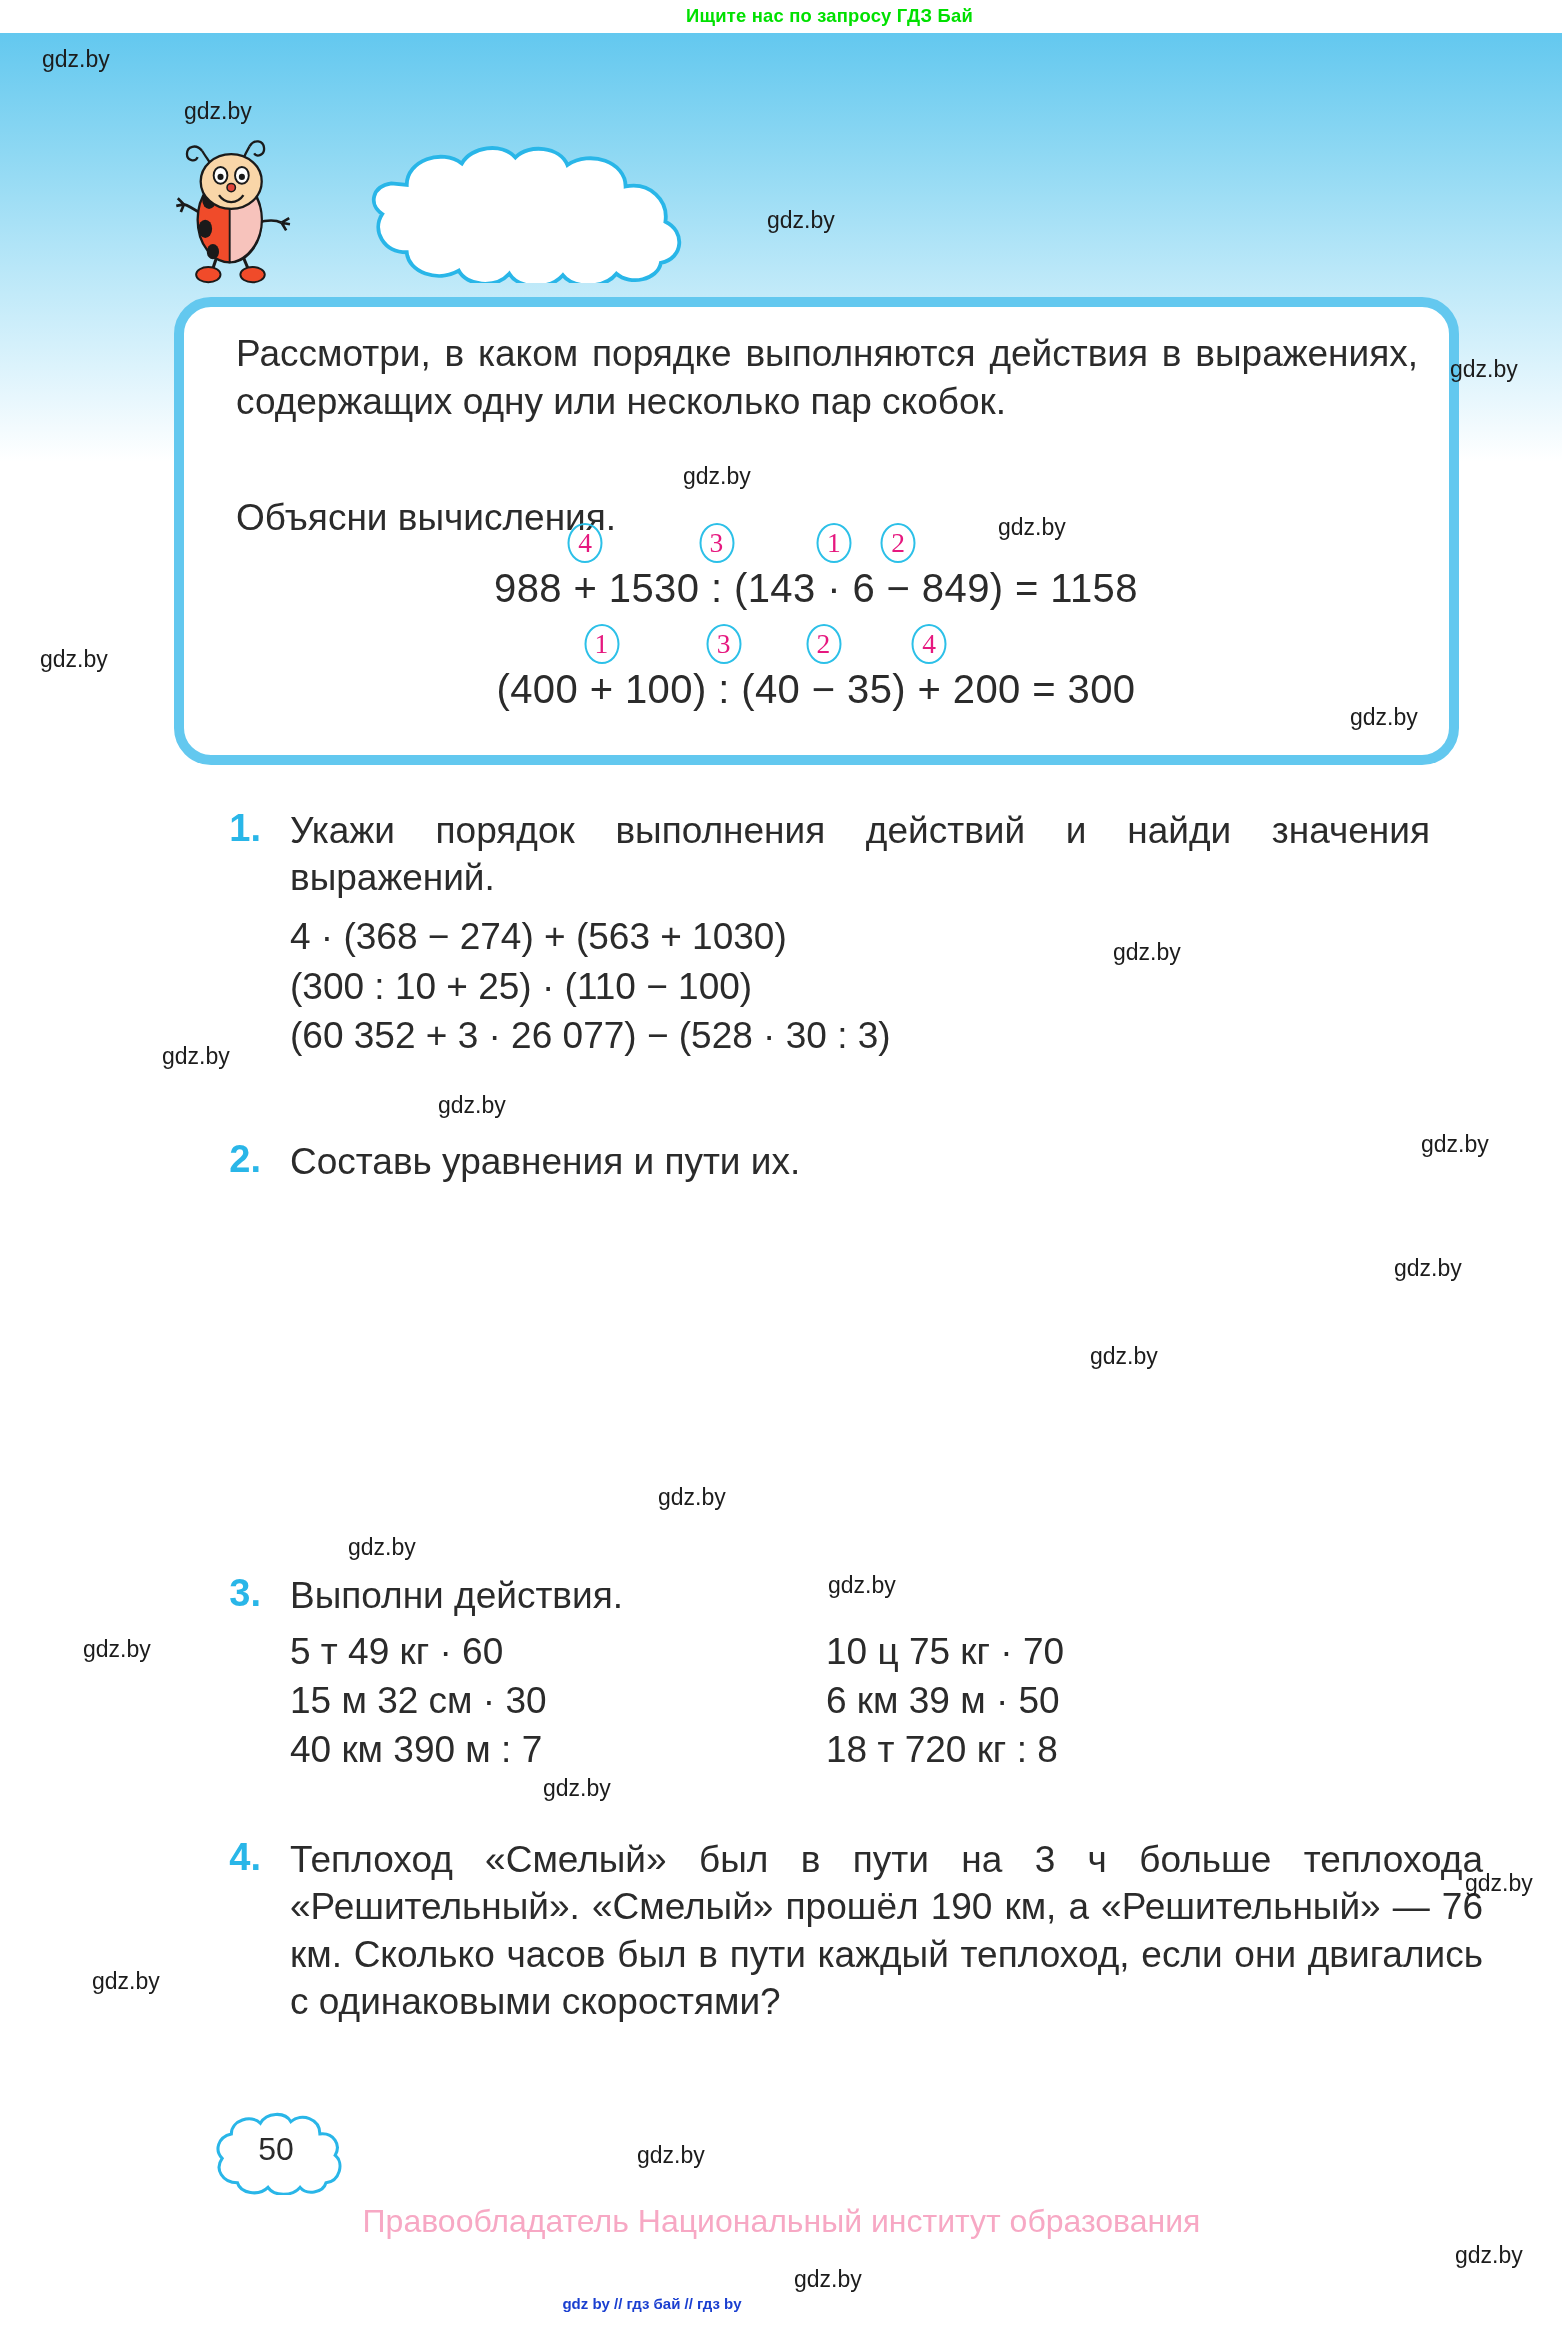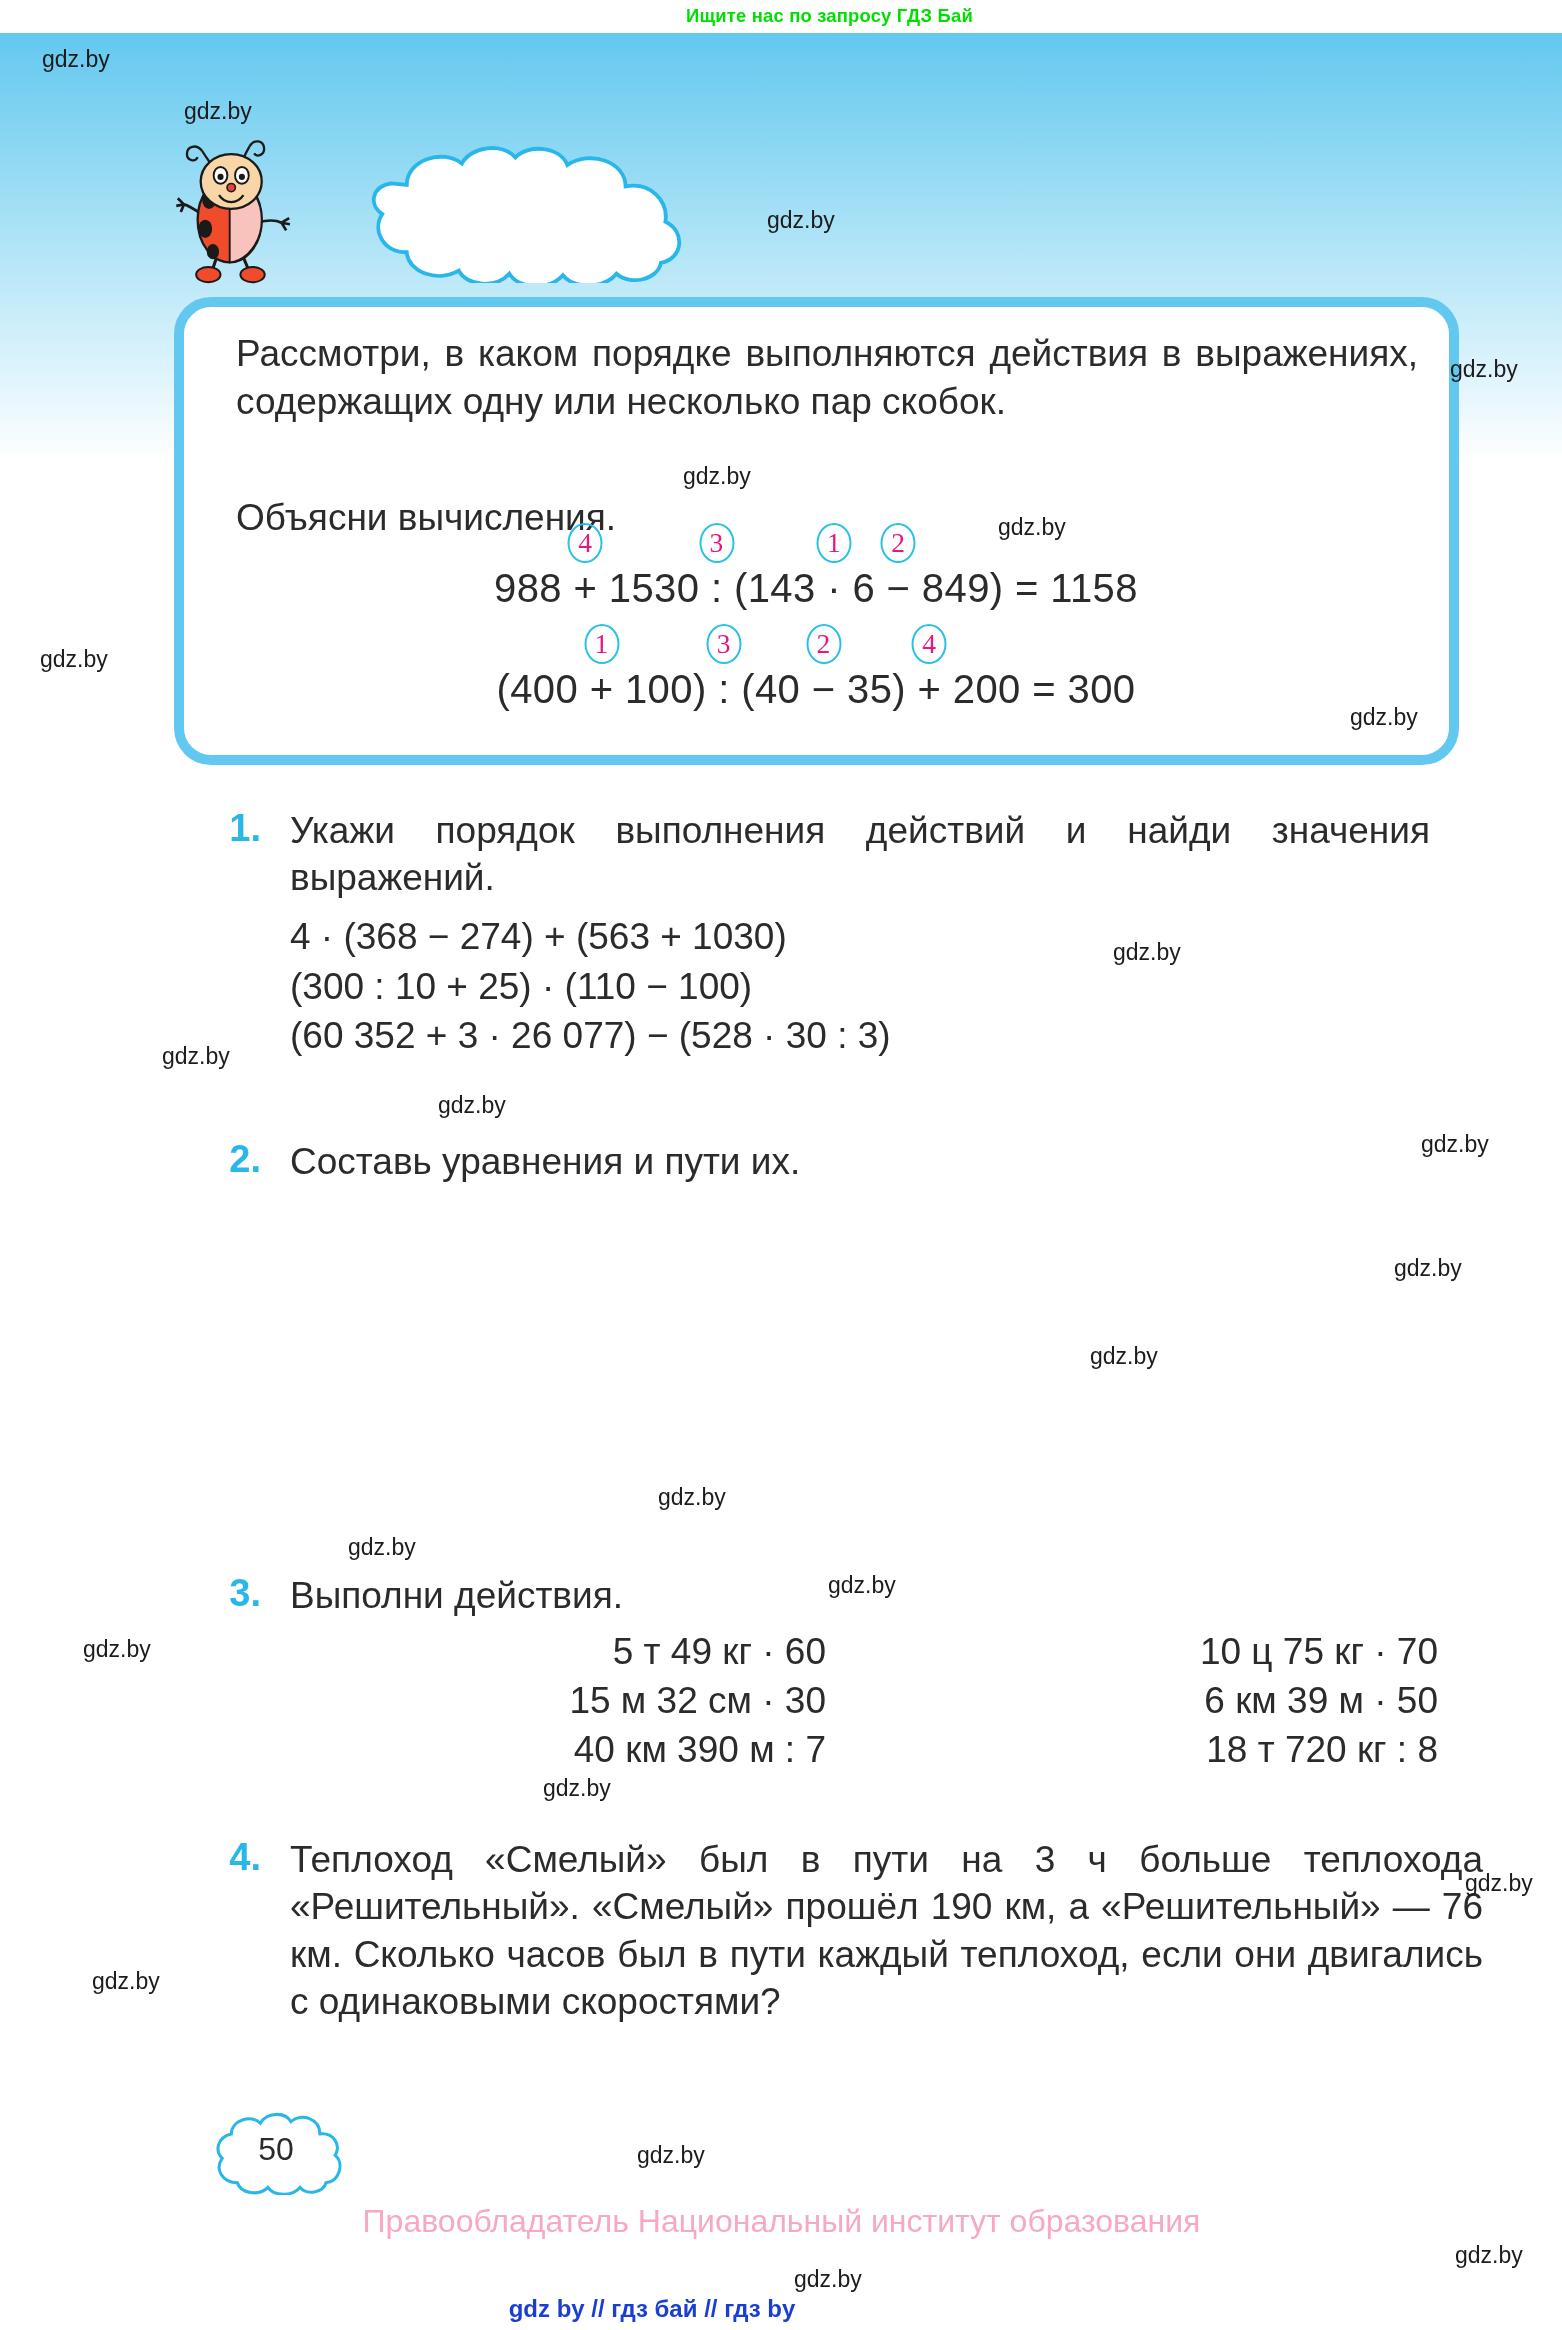--- a/index.html
+++ b/index.html
@@ -204,21 +204,20 @@
     height: 17px;
     border-radius: 50%;
     background: #29b6e8;
   }
 
   
   .measure-grid {
     display: grid;
     grid-template-columns: 536px auto;
     row-gap: 0px;
-    text-align: right;
   }
   .measure-cell {
     font-size: 37px;
     line-height: 1.33;
     color: #2b2b2b;
     white-space: pre;
   }
 
   
   .page-cloud {
@@ -251,21 +250,21 @@
     z-index: 12;
   }
 
   
   .footer-links {
     position: absolute;
     left: 0;
     top: 2295px;
     width: 1304px;
     text-align: center;
-    font-size: 24px;
+    font-size: 15px;
     font-weight: bold;
     color: #1a3fd0;
     z-index: 12;
   }
 
   
   .wm {
     position: absolute;
     font-size: 23px;
     color: #1c1c1c;

